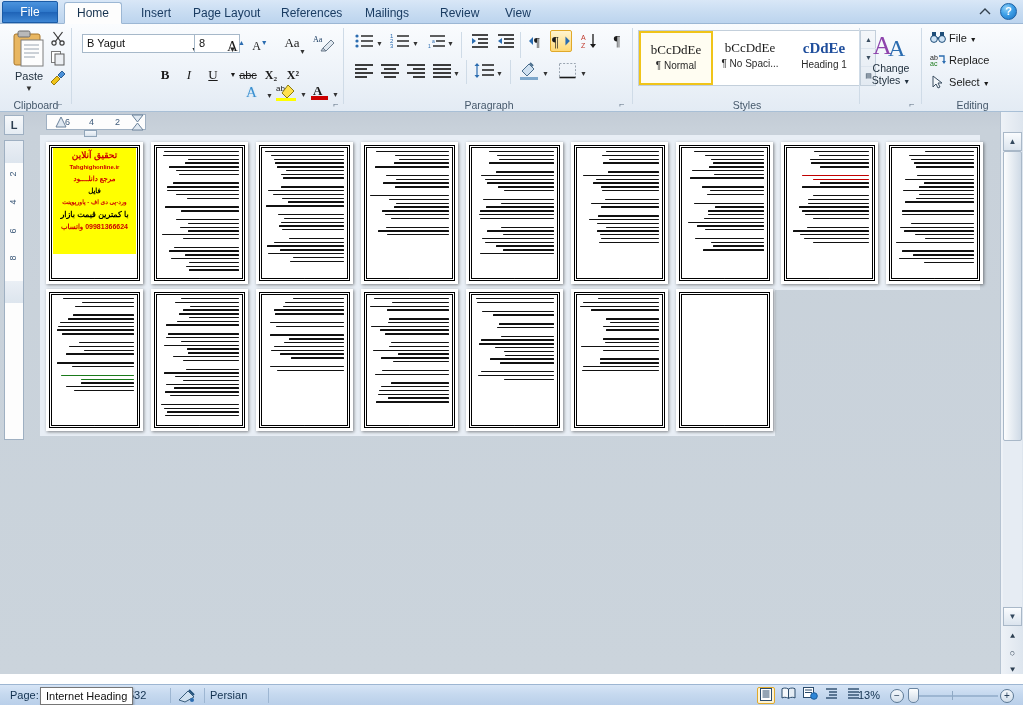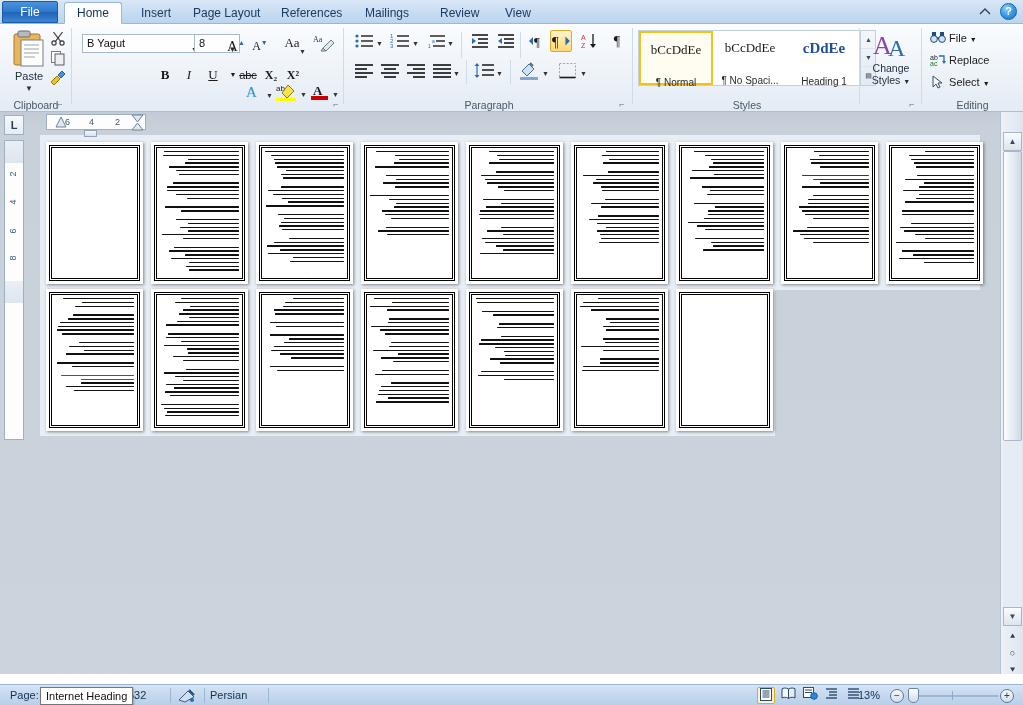--- a/index.html
+++ b/index.html
@@ -85,21 +85,21 @@
   .ctl { position: absolute; height: 22px; min-width: 22px; text-align: center;
          line-height: 22px; font-size: 12px; color: #1a1a1a; }
   .mini-caret { font-size: 7px; color: #333; position: absolute; }
 
   
   .styles-box { position:absolute; top:6px; left:0; height:56px; border:1px solid #c3cfdb; background:#fff; }
   .style-item { position:absolute; top:0; width:74px; height:54px; text-align:center; background:#fff; }
   .style-item.sel { border:2px solid #f0c419; background:#fffdf2; }
   .style-prev { margin-top:9px; font-size:13px; color:#1a1a1a; font-family:"Liberation Serif", serif; }
   .style-prev.h1 { color:#1f4e9c; font-weight:bold; font-size:15px; }
-  .style-name { margin-top:19px; font-size:10px; color:#2a2a2a; }
+  .style-name { margin-top:2px; font-size:10px; color:#2a2a2a; }
   .gal-scroll { position:absolute; width:15px; height:54px; border-left:1px solid #c3cfdb; background:linear-gradient(to bottom,#f4f7fa,#e3eaf2); }
   .gal-btn { width:15px; height:18px; text-align:center; font-size:7px; line-height:18px; color:#3a4d60; border-bottom:1px solid #dde5ee;}
 
   
   .edit-row { position:absolute; font-size:11px; color:#1a1a1a; white-space:nowrap; }
 
   
   .ruler-h {
     position:absolute; top:114px; left:46px; width:100px; height:16px;
     background:#fdfdfd; border:1px solid #9fb0c2;
@@ -523,20 +523,29 @@
       <div class="group-label">Editing</div>
     </div>
   </div>
 
   <div class="canvas">
     <div class="pages-bg" style="left:40px; top:23px; width:940px; height:155px;"></div>
     <div class="pages-bg" style="left:40px; top:168px; width:735px; height:156px;"></div>
   <div class="page" style="left: 46px; top: 30px; width: 97px; height: 142px;">
         <div class="inner-border"></div>
         <div class="inner-border2"></div>
+        <div class="ad">
+          <div class="l" style="color: rgb(204, 0, 0); font-size: 9px; font-weight: bold; line-height: 14px; direction: rtl;">تحقیق آنلاین</div>
+          <div class="l" style="color: rgb(204, 0, 0); font-size: 6px; font-weight: bold; line-height: 11px; direction: rtl;">Tahghighonline.ir</div>
+          <div class="l" style="color: rgb(204, 0, 0); font-size: 7px; font-weight: bold; line-height: 12px; direction: rtl;">مرجع دانلــــود</div>
+          <div class="l" style="color: rgb(0, 0, 0); font-size: 7px; font-weight: bold; line-height: 12px; direction: rtl;">فایل</div>
+          <div class="l" style="color: rgb(204, 0, 0); font-size: 6px; font-weight: bold; line-height: 11px; direction: rtl;">ورد-پی دی اف - پاورپوینت</div>
+          <div class="l" style="color: rgb(0, 0, 0); font-size: 8px; font-weight: bold; line-height: 13px; direction: rtl;">با کمترین قیمت بازار</div>
+          <div class="l" style="color: rgb(204, 0, 0); font-size: 7px; font-weight: bold; line-height: 12px; direction: rtl;">09981366624 واتساب</div>
+        </div>
         <div class="pgnum">·</div>
       </div>
       <div class="page" style="left: 151px; top: 30px; width: 97px; height: 142px;">
         <div class="inner-border"></div>
         <div class="inner-border2"></div>
         <div class="page-body">
           <div class="ln" style="width: 94.4%; margin-left: auto;"></div>
           <div class="ln" style="width: 96.5%; margin-left: auto;"></div>
           <div class="ln" style="width: 64.2%; margin-left: auto;"></div>
           <div class="ln" style="width: 69%; margin-left: auto;"></div>

